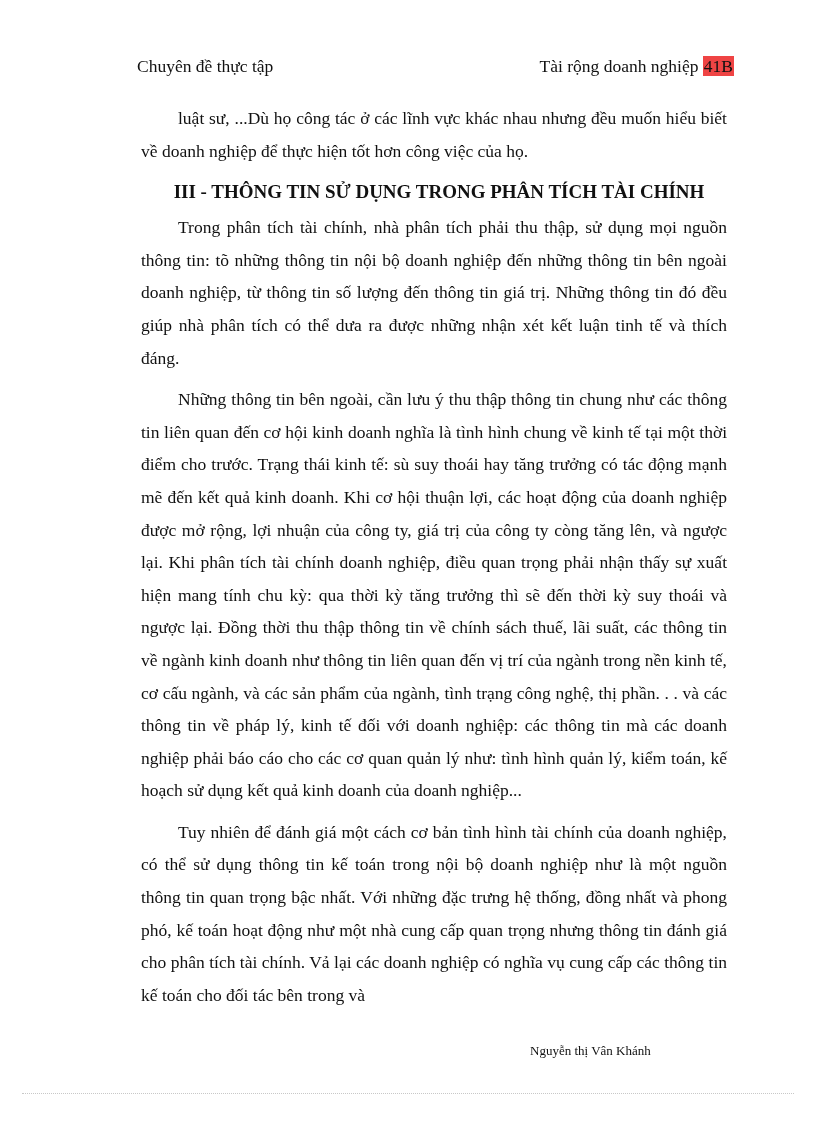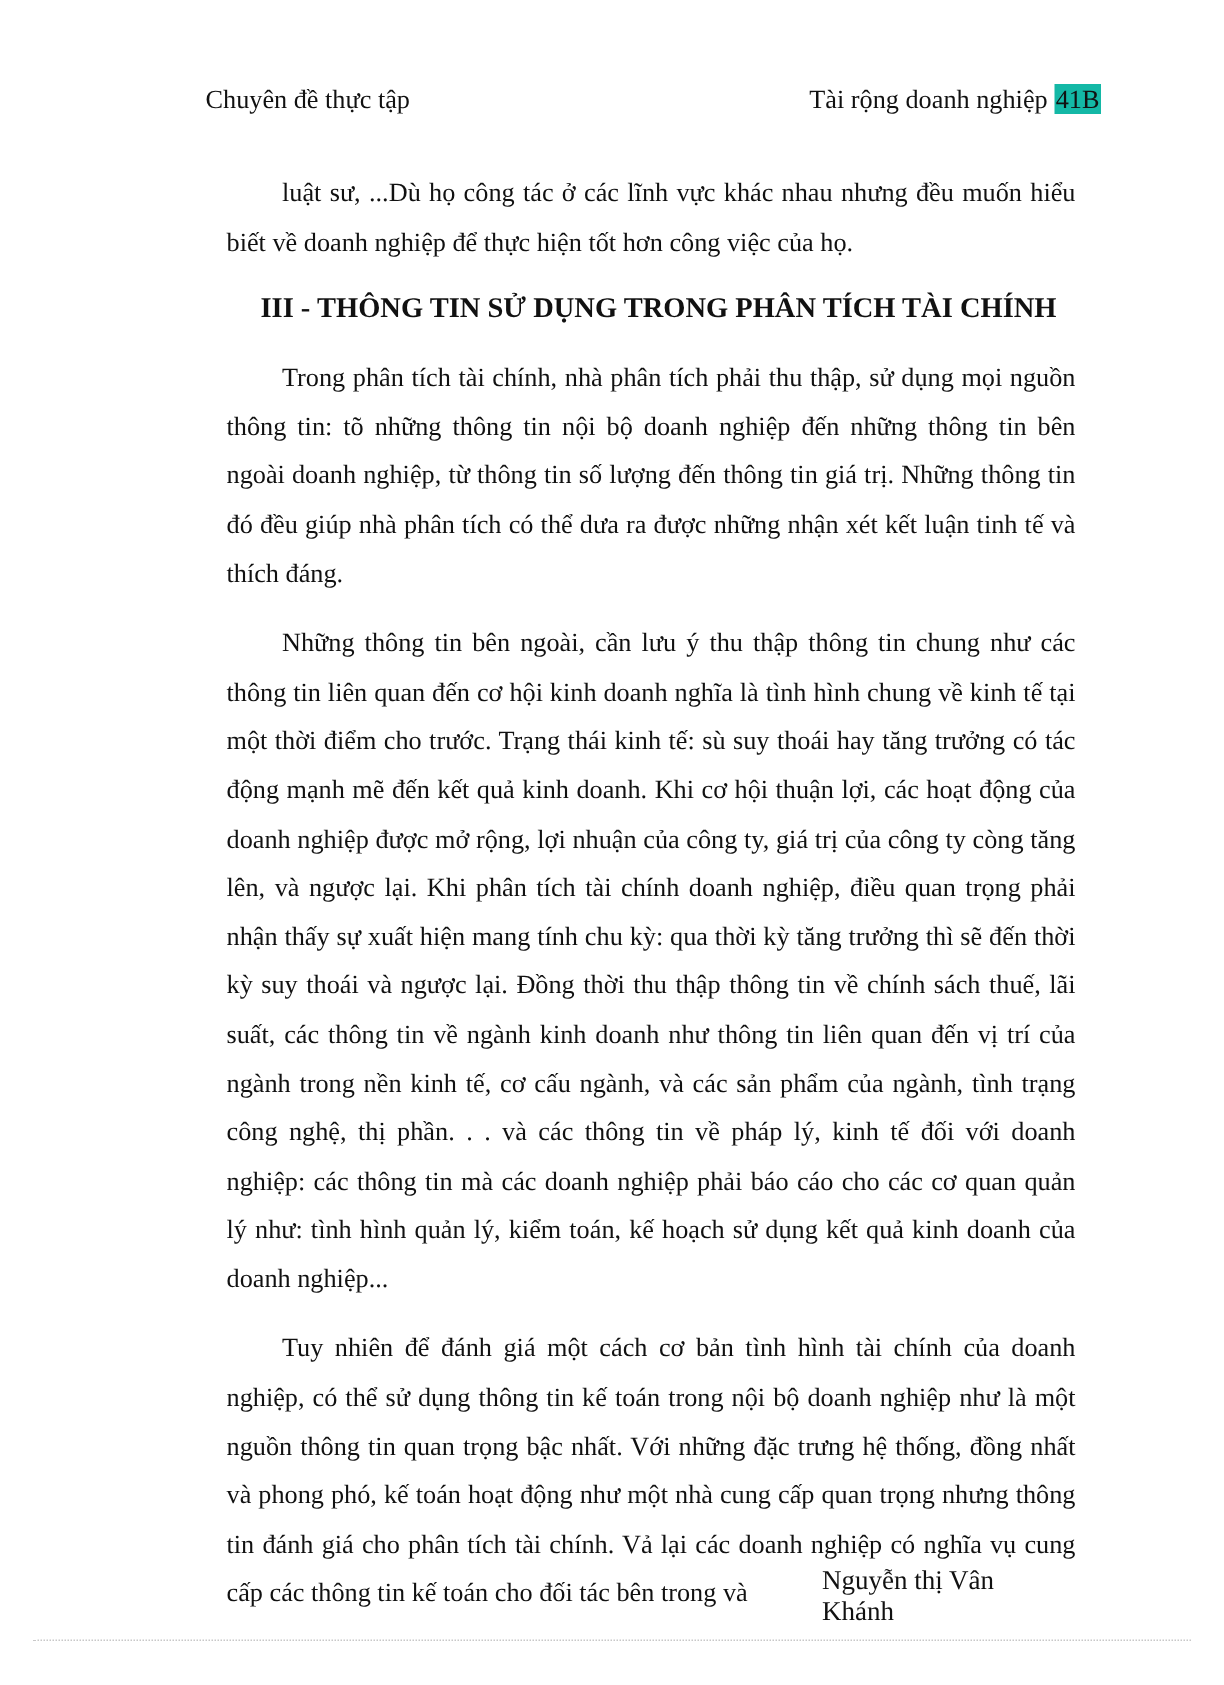--- a/index.html
+++ b/index.html
@@ -34,34 +34,34 @@
       position: absolute;
       left: 0;
       top: 0;
     }
     .header-right {
       position: absolute;
       right: 0;
       top: 0;
     }
     .hl {
-      background: #14b8a6;
+      background: #ef4444;
       padding: 0 1px;
     }
     .body-text {
       position: absolute;
       left: 137px;
       top: 98px;
       width: 594px;
       font-size: 17.5px;
       line-height: 32.6px;
       text-align: justify;
     }
     .para {
-      margin: 14px;
+      margin: 4px;
       text-indent: 37px;
     }
     .para.first {
       text-indent: 37px;
     }
     .para.gap {
       margin-top: 9px;
       font-family: Liberation Serif, serif;
     }
     .heading {
@@ -70,22 +70,21 @@
       text-align: center;
       font-weight: bold;
       font-size: 19px;
       line-height: 30px;
       padding-left: 10px;
     }
     .signature {
       position: absolute;
       left: 530px;
       top: 1043px;
-      font-size: 18px;
-      margin-left: 18px;
+      font-size: 13px;
     }
     .page-break {
       position: absolute;
       left: 22px;
       top: 1093px;
       width: 772px;
       border-top: 1px dotted #c8c8c8;
     }
   </style>
 </head>

